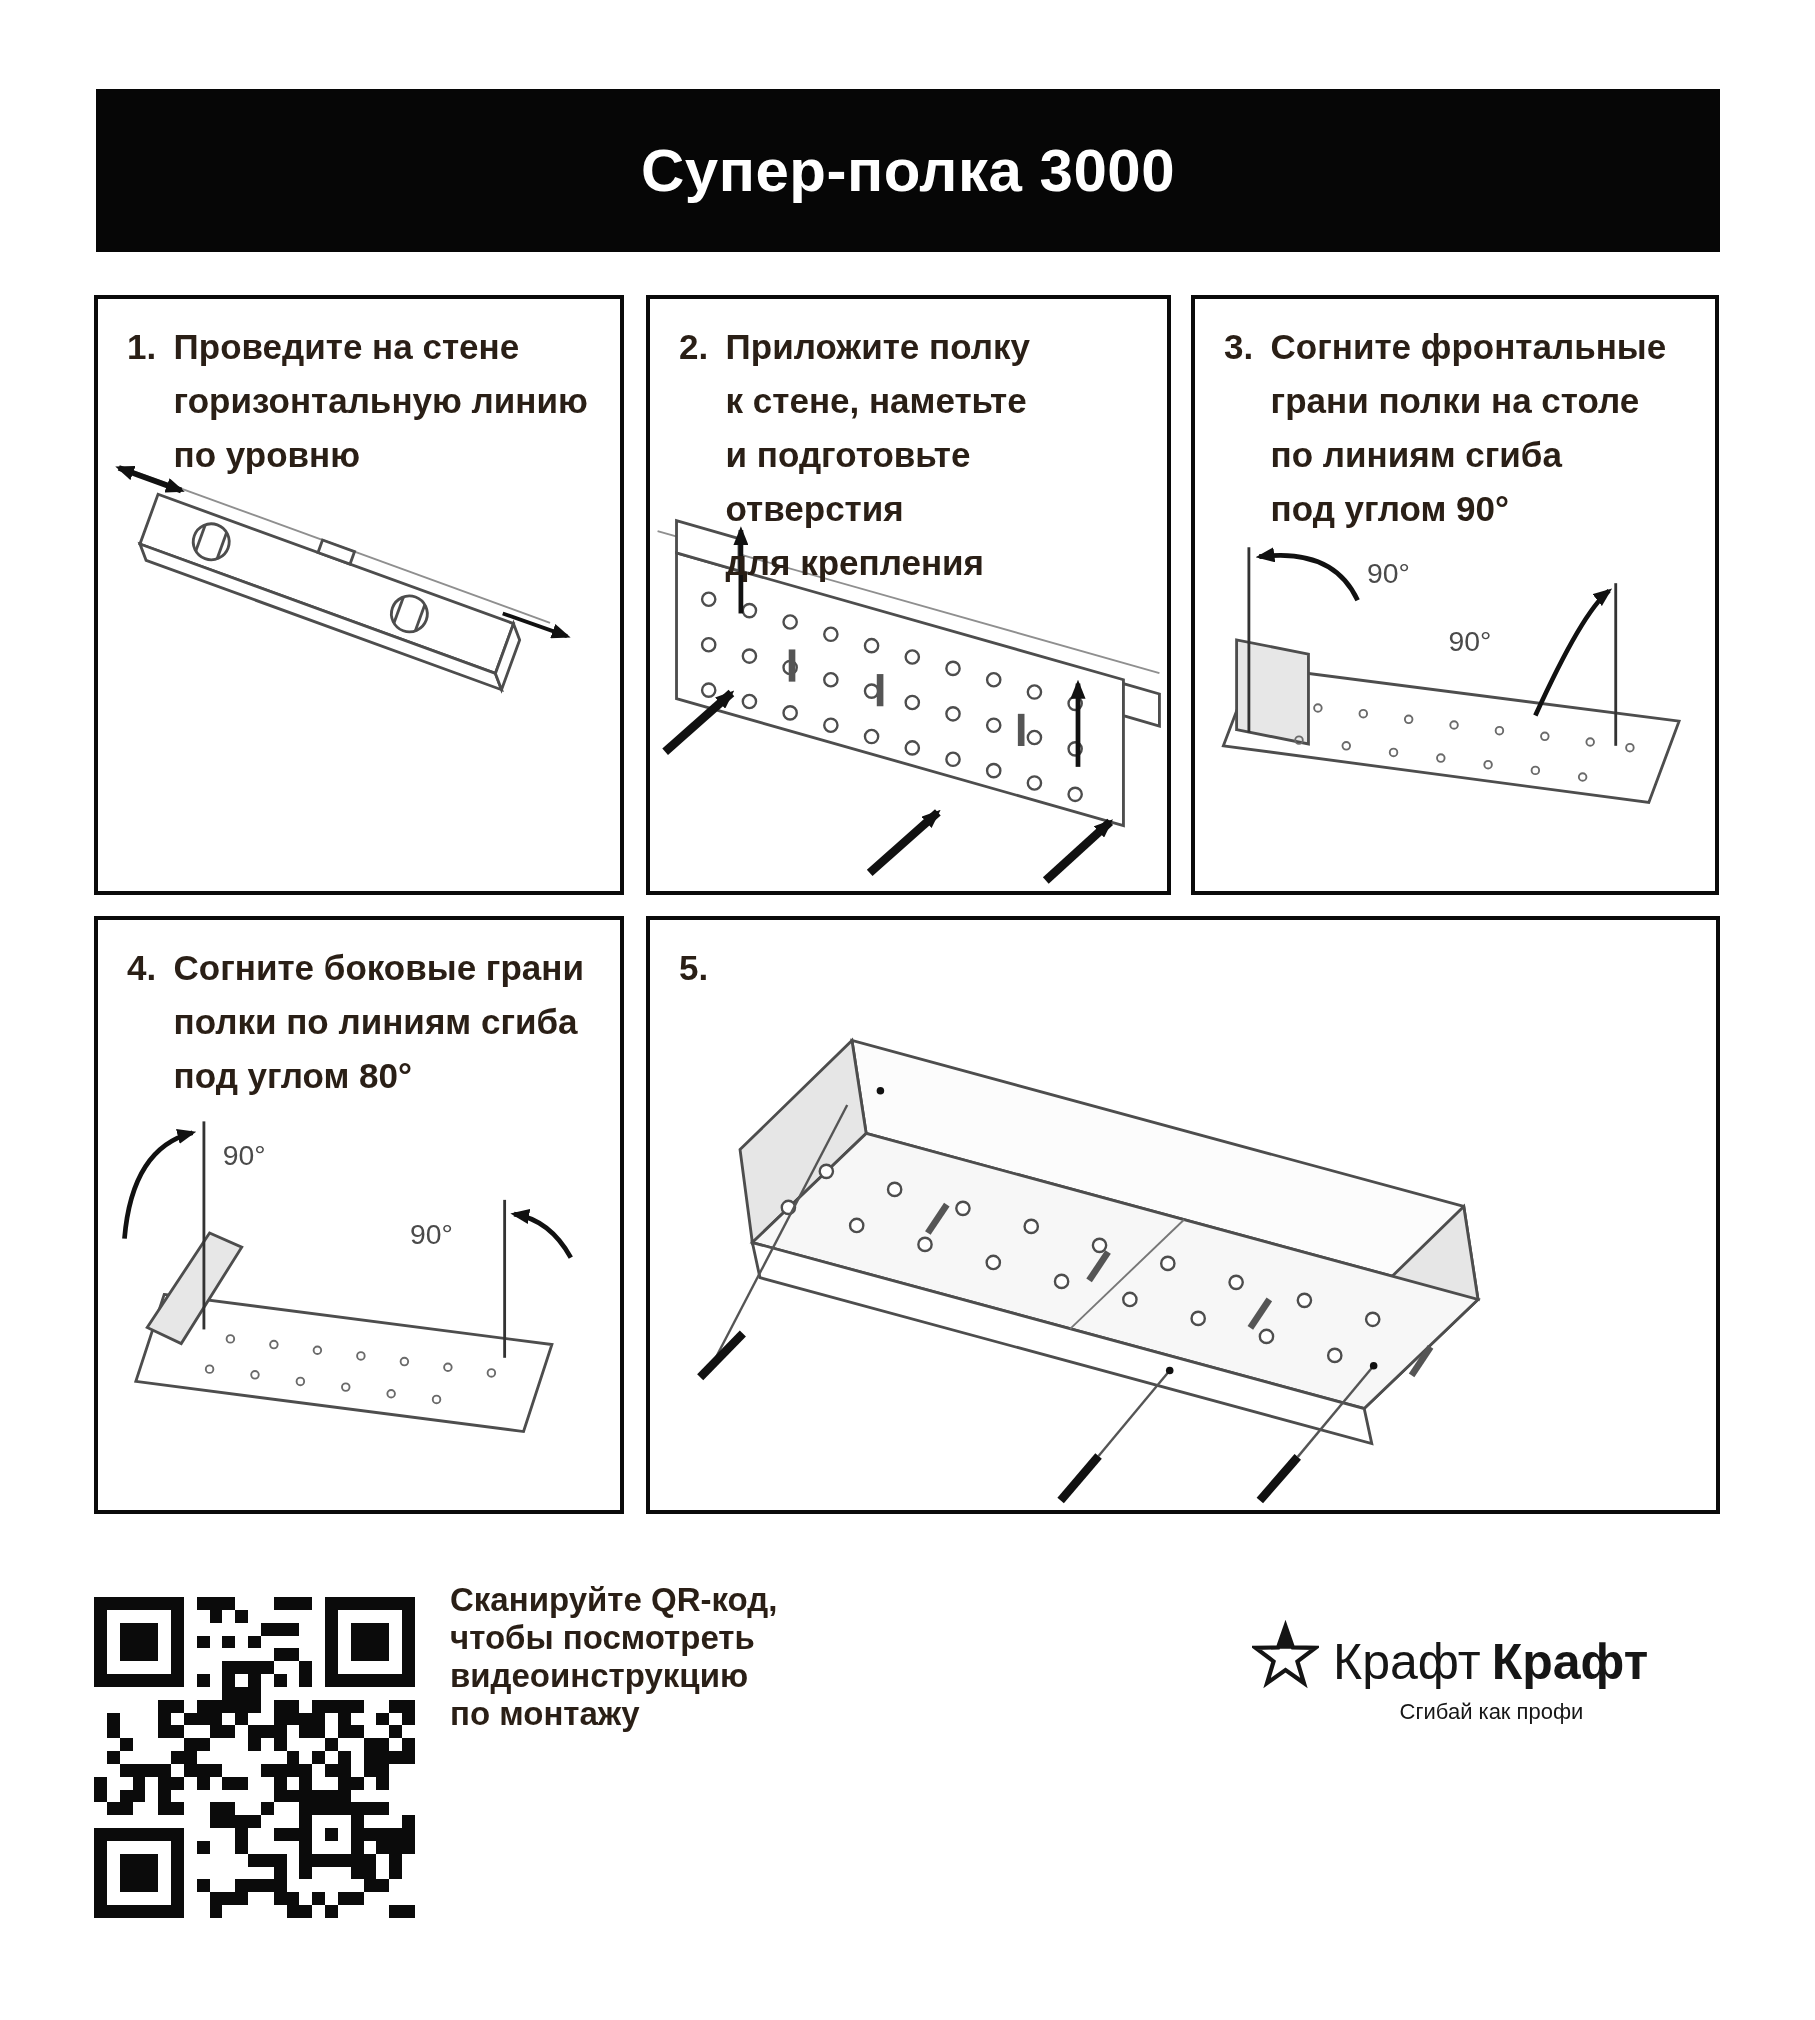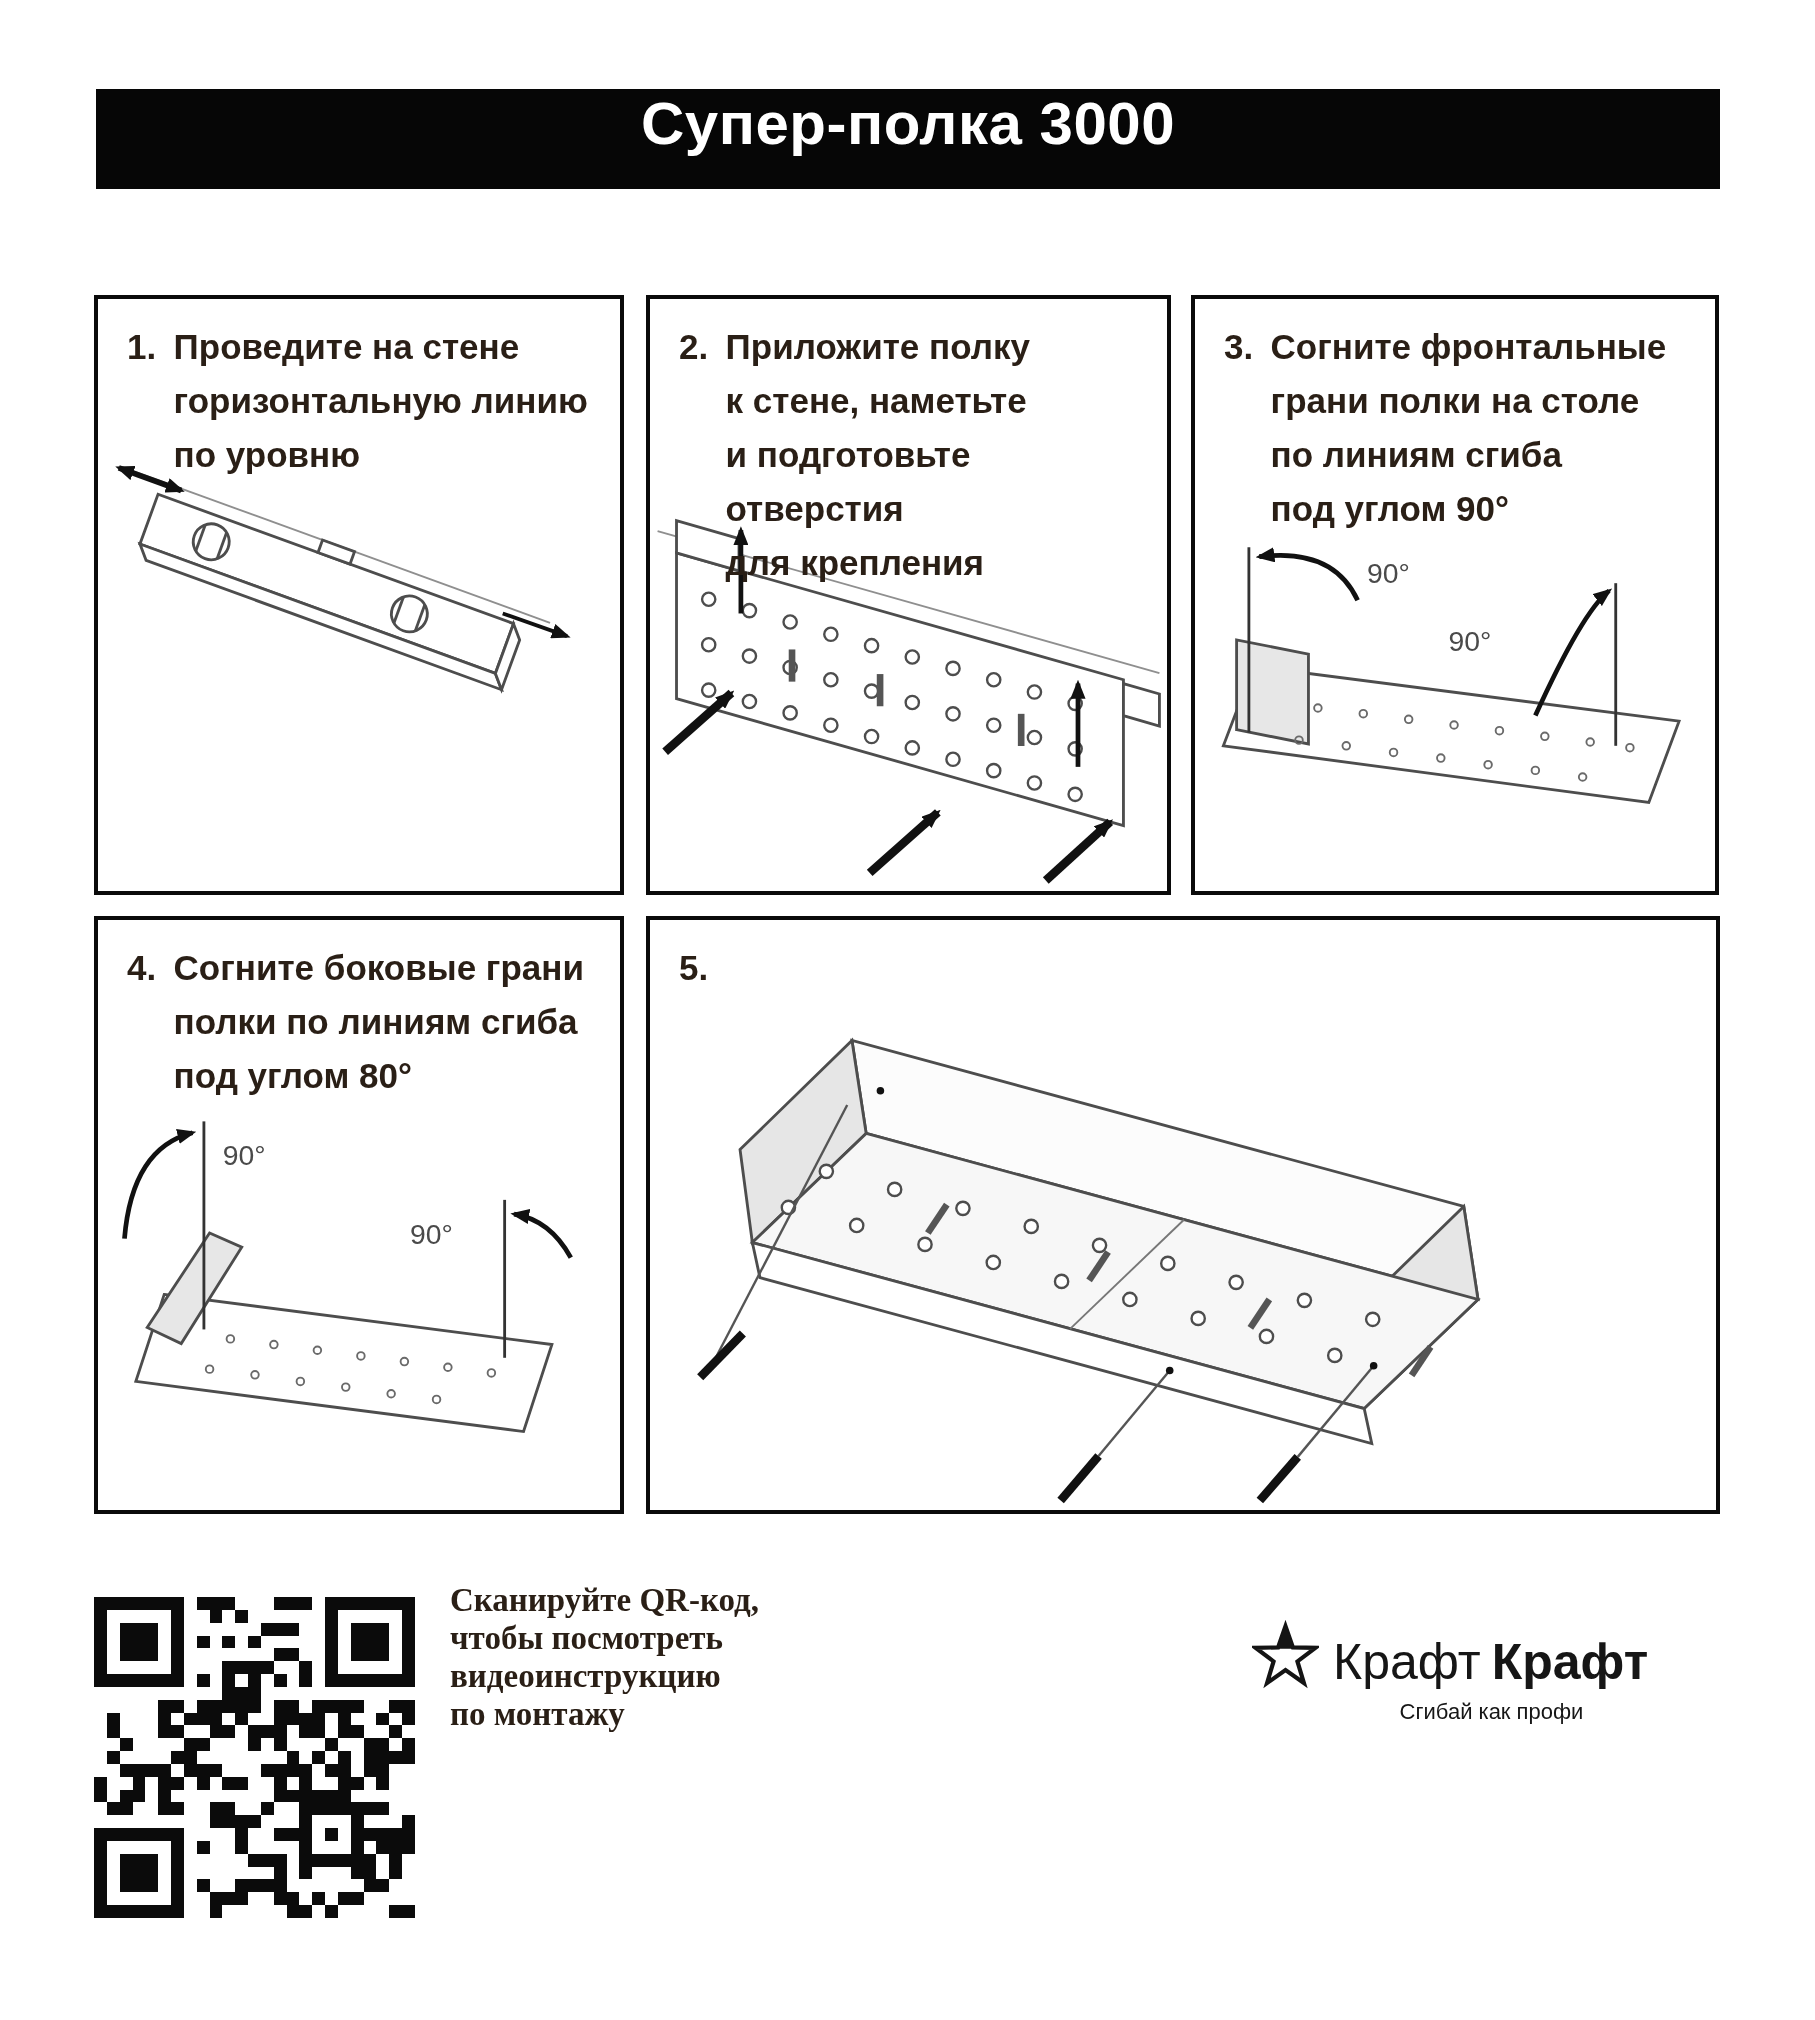--- a/index.html
+++ b/index.html
@@ -1,21 +1,21 @@
 <!DOCTYPE html>
 <html><head>
 <meta charset="utf-8">
 <style>
   html,body{margin:0;padding:0;background:#ffffff;}
   .page{position:relative;width:1816px;height:2020px;background:#ffffff;
         font-family:"Liberation Sans",sans-serif;overflow:hidden;}
 
   
-  .titlebar{position:absolute;left:96px;top:89px;width:1624px;height:100px;
-            background:#060606;display:flex;justify-content:center;}
+  .titlebar{position:absolute;left:96px;top:89px;width:1624px;height:163px;
+            background:#060606;display:flex;align-items:center;justify-content:center;}
   .titlebar .t{color:#ffffff;font-size:60px;font-weight:700;letter-spacing:0.5px;}
 
   
   .panel{position:absolute;background:#ffffff;border:4.8px solid #0a0a0a;box-sizing:border-box;}
   .p1{left:94px;  top:295px; width:530px;  height:600px;}
   .p2{left:646px; top:295px; width:525px;  height:600px;}
   .p3{left:1191px;top:295px; width:528px;  height:600px;}
   .p4{left:94px;  top:916px; width:530px;  height:598px;}
   .p5{left:646px; top:916px; width:1074px; height:598px;}
 
@@ -25,21 +25,21 @@
   .step-num{min-width:37px;}
   .step-text{white-space:pre-line;}
 
   .diagram{position:absolute;left:0;top:0;width:100%;height:100%;z-index:1;}
   .diagram text{font-family:"Liberation Sans",sans-serif;font-size:30px;fill:#4a4a4a;}
 
   
   .qr{position:absolute;left:94px;top:1597px;width:321px;height:321px;}
   .qr svg{width:100%;height:100%;shape-rendering:crispEdges;}
   .qr-caption{position:absolute;left:450px;top:1581px;font-size:33px;line-height:38px;
-              font-weight:700;color:#2a1f16;white-space:pre-line;font-family:Liberation Serif, serif;}
+              font-weight:700;color:#2a1f16;white-space:pre-line;}
   .logo-star{position:absolute;left:1252px;top:1618px;width:67px;height:77px;}
   .logo-word{position:absolute;left:1333px;top:1633px;font-size:50px;color:#161616;
              font-weight:400;white-space:nowrap;}
   .logo-word b{font-weight:700;margin-left:11px;}
   .logo-tagline{position:absolute;left:1333px;top:1699px;width:317px;text-align:center;
                 font-size:22px;font-weight:400;color:#161616;}
 </style>
 </head>
 <body>
 

